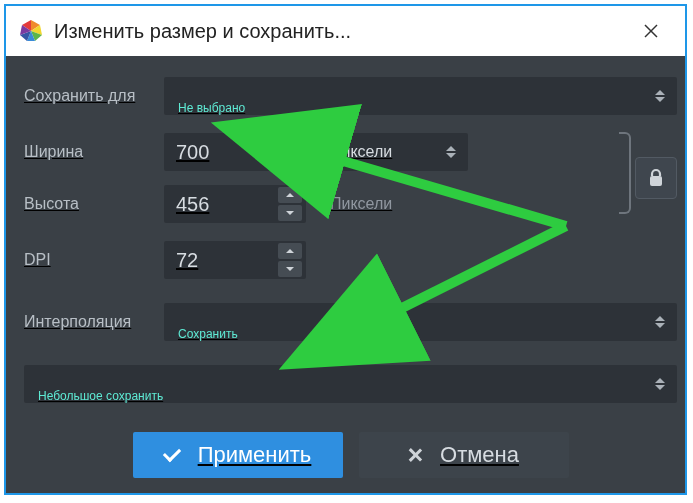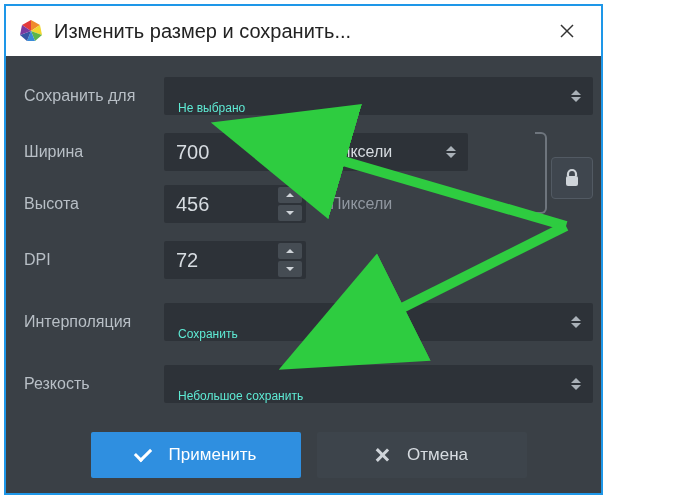--- a/index.html
+++ b/index.html
@@ -4,21 +4,21 @@
 <style>
   * { box-sizing: border-box; margin: 0; padding: 0; }
   body {
     font-family: "Segoe UI", Arial, sans-serif;
     background: #fff;
     width: 693px;
     height: 503px;
     overflow: hidden;
   }
   .window {
-    width: 599px;
+    width: 683px;
     height: 491px;
     margin: 4px;
     border: 2px solid #1e97e8;
     background: #fff;
     display: flex;
     flex-direction: column;
     position: relative;
   }
   .titlebar {
     height: 50px;
@@ -40,20 +40,21 @@
     cursor: pointer;
   }
   .client {
     flex: 1;
     background: #3a4046;
     padding: 18px 8px 14px 18px;
     display: flex;
     flex-direction: column;
     gap: 12px;
     position: relative;
+    text-decoration: underline;
   }
   .row {
     display: flex;
     align-items: center;
     height: 44px;
     gap: 10px;
   }
   .label {
     width: 130px;
     color: #b8bfc6;
@@ -183,21 +184,21 @@
     justify-content: center;
     gap: 16px;
     margin-top: 14px;
   }
   .btn {
     height: 46px;
     display: flex;
     align-items: center;
     justify-content: center;
     gap: 18px;
-    font-size: 17px;
+    font-size: 22px;
     cursor: pointer;
     border-radius: 2px;
     padding: 0 28px;
     min-width: 210px;
   }
   .btn-primary {
     background: #2f8fe0;
     color: #fff;
   }
   .btn-secondary {
@@ -336,21 +337,20 @@
       <div class="field dropdown" style="flex:1">
         <span>Сохранить</span>
         <div class="spin-arrows">
           <div class="up"></div>
             <div class="down"></div>
         </div>
       </div>
     </div>
 
     <div class="row" style="margin-top:6px">
-      <div class="label">Резкость</div>
       <div class="field dropdown" style="flex:1">
         <span>Небольшое сохранить</span>
         <div class="spin-arrows">
           <div class="up"></div>
             <div class="down"></div>
         </div>
       </div>
     </div>
 
     <div class="buttons">

